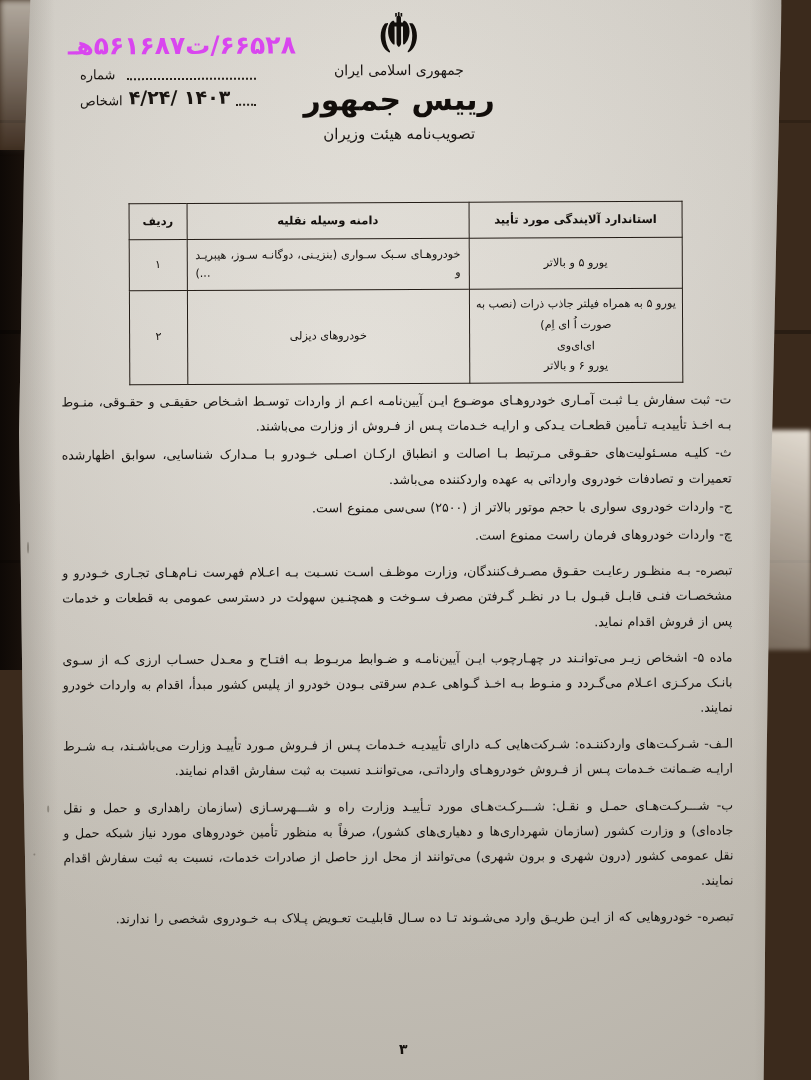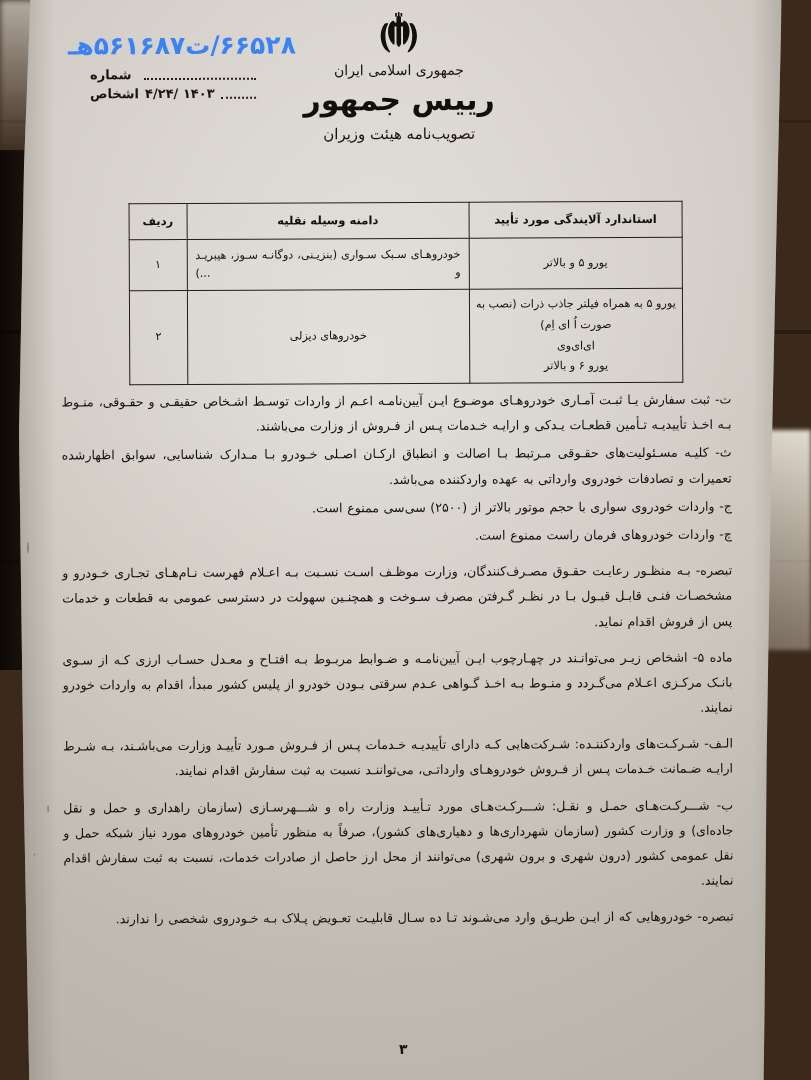--- a/index.html
+++ b/index.html
@@ -48,29 +48,29 @@
   
   #content{position:absolute;top:0;left:18px;width:766px;height:1080px;
     color:#120f0c;transform:rotate(-0.25deg);}
 
   
   .hdr{position:absolute;top:0;left:0;width:100%;height:200px;}
   .docnum{position:absolute;top:16px;right:auto;left:0;width:100%;text-align:left;}
   .docnum .num{
     position:absolute;left:52px;top:14px;
     font-size:25px;font-weight:700;letter-spacing:.5px;
-    direction:rtl;color:#3b82f6;
+    direction:rtl;color:#d946ef;
     font-family:"DejaVu Sans","Liberation Sans",sans-serif;
   }
   .stamp{position:absolute;left:60px;top:66px;width:180px;direction:rtl;text-align:right;}
   .stamp .row{display:flex;align-items:flex-end;justify-content:flex-start;flex-direction:row-reverse;
     font-size:12.5px;color:#1a1511;margin-bottom:4px;}
-  .stamp .row .lbl{font-weight:700;font-size:13px;margin-left:14px;white-space:nowrap;text-align:right;}
+  .stamp .row .lbl{font-weight:400;font-size:13px;margin-left:4px;white-space:nowrap;text-align:right;}
   .stamp .row .dots{flex:1;border-bottom:2px dotted #262019;height:11px;margin-bottom:2px;}
-  .stamp .row .val{font-size:13px;font-weight:600;letter-spacing:.5px;padding:0 6px;white-space:nowrap;}
+  .stamp .row .val{font-size:19px;font-weight:600;letter-spacing:.5px;padding:0 6px;white-space:nowrap;}
 
   .letterhead{position:absolute;top:12px;left:0;width:100%;text-align:center;}
   .emblem{display:block;margin:0 auto 4px;}
   .lh1{font-size:14px;color:#181310;letter-spacing:.4px;margin-top:2px;
        font-family:"DejaVu Sans","Liberation Sans",sans-serif;}
   .lh2{font-size:30px;color:#120e0b;margin-top:4px;font-weight:700;letter-spacing:1px;}
   .lh3{font-size:15px;color:#181310;margin-top:8px;letter-spacing:.3px;}
 
   
   table.emi{

